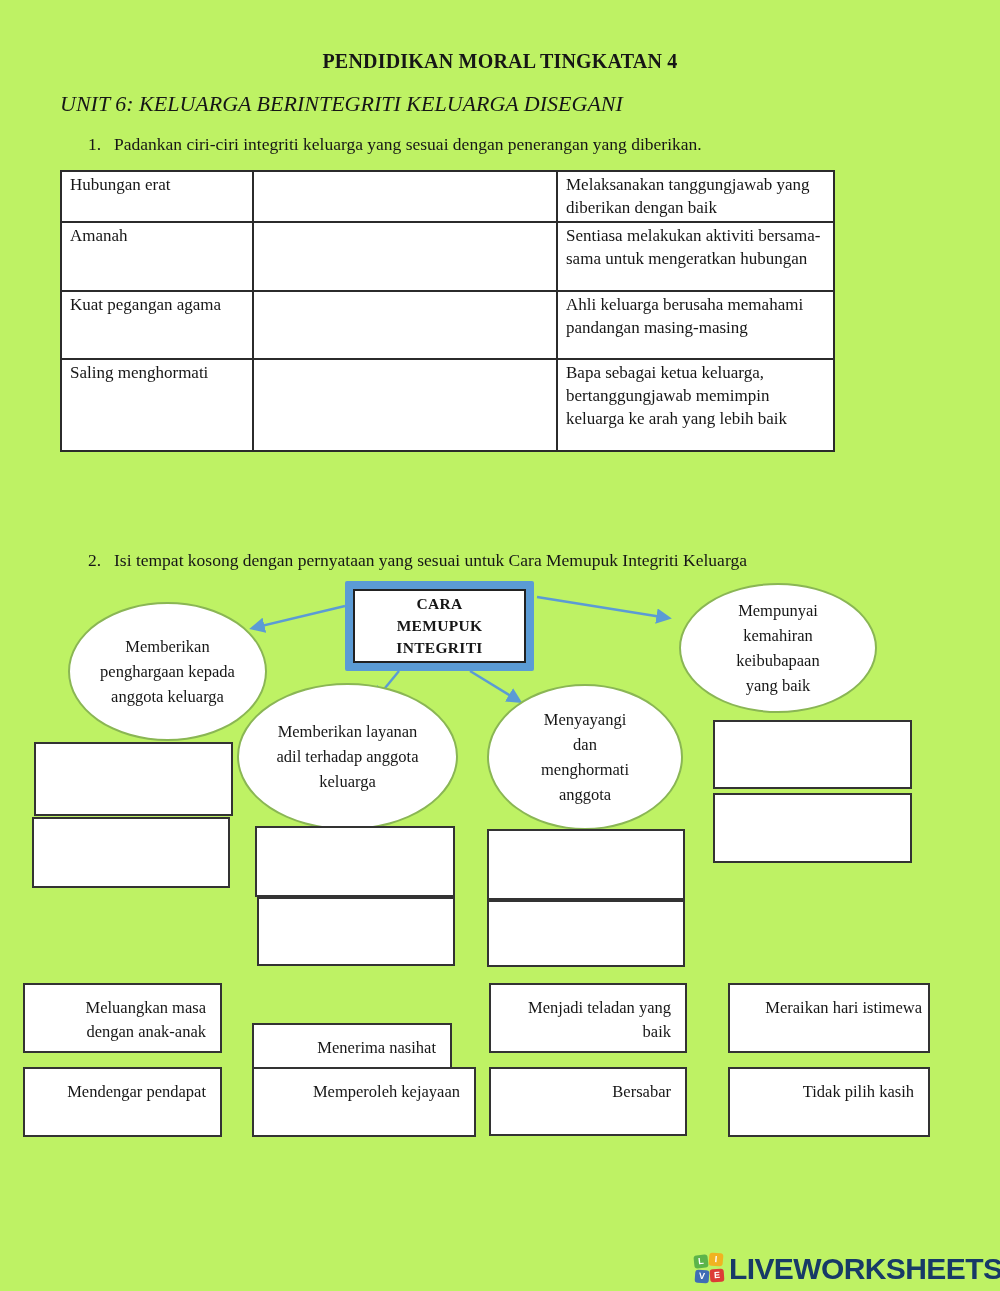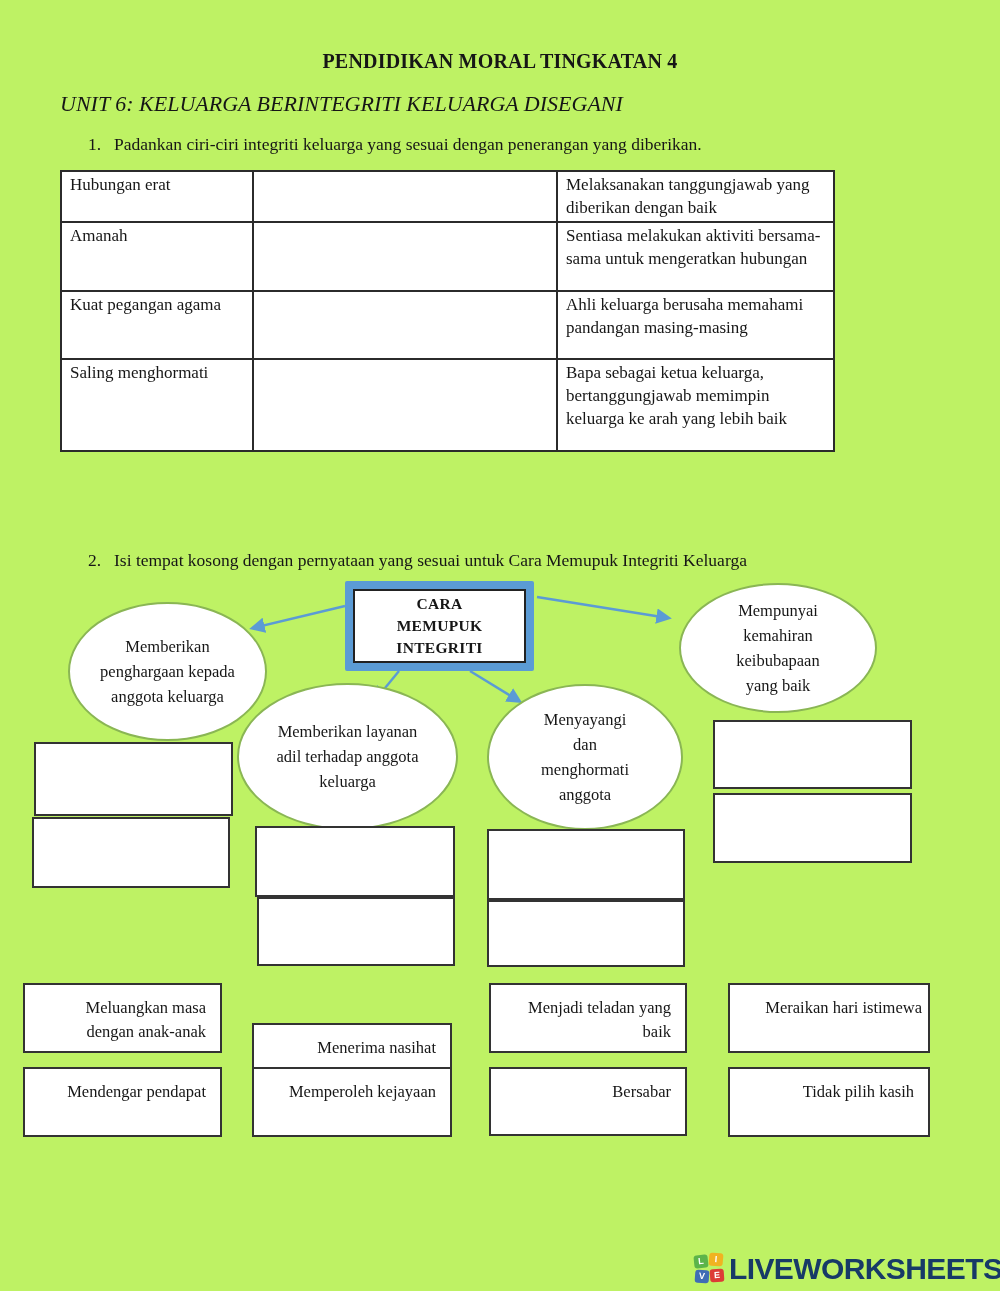--- a/index.html
+++ b/index.html
@@ -132,21 +132,21 @@
   <div class="blank-box" style="left:487px;top:829px;width:198px;height:71px;"></div>
   <div class="blank-box" style="left:487px;top:900px;width:198px;height:67px;"></div>
   <div class="blank-box" style="left:713px;top:720px;width:199px;height:69px;"></div>
   <div class="blank-box" style="left:713px;top:793px;width:199px;height:70px;"></div>
 
   <div class="answer-box" style="left:23px;top:983px;width:199px;height:70px;">Meluangkan masa dengan anak-anak</div>
   <div class="answer-box" style="left:252px;top:983px;width:200px;height:70px;margin-top:40px;">Menerima nasihat</div>
   <div class="answer-box" style="left:489px;top:983px;width:198px;height:70px;">Menjadi teladan yang baik</div>
   <div class="answer-box" style="left:728px;top:983px;width:202px;height:70px;padding-left:6px;padding-right:6px;">Meraikan hari istimewa</div>
   <div class="answer-box" style="left:23px;top:1067px;width:199px;height:70px;">Mendengar pendapat</div>
-  <div class="answer-box" style="left:252px;top:1067px;width:200px;height:70px;padding-left:28px;">Memperoleh kejayaan</div>
+  <div class="answer-box" style="left:252px;top:1067px;width:224px;height:70px;padding-left:28px;">Memperoleh kejayaan</div>
   <div class="answer-box" style="left:489px;top:1067px;width:198px;height:69px;">Bersabar</div>
   <div class="answer-box" style="left:728px;top:1067px;width:202px;height:70px;">Tidak pilih kasih</div>
 
   <div id="logo">
     <div class="logo-icon">
       <span class="tile tile-0">L</span>
       <span class="tile tile-1">I</span>
       <span class="tile tile-2">V</span>
       <span class="tile tile-3">E</span>
     </div>

